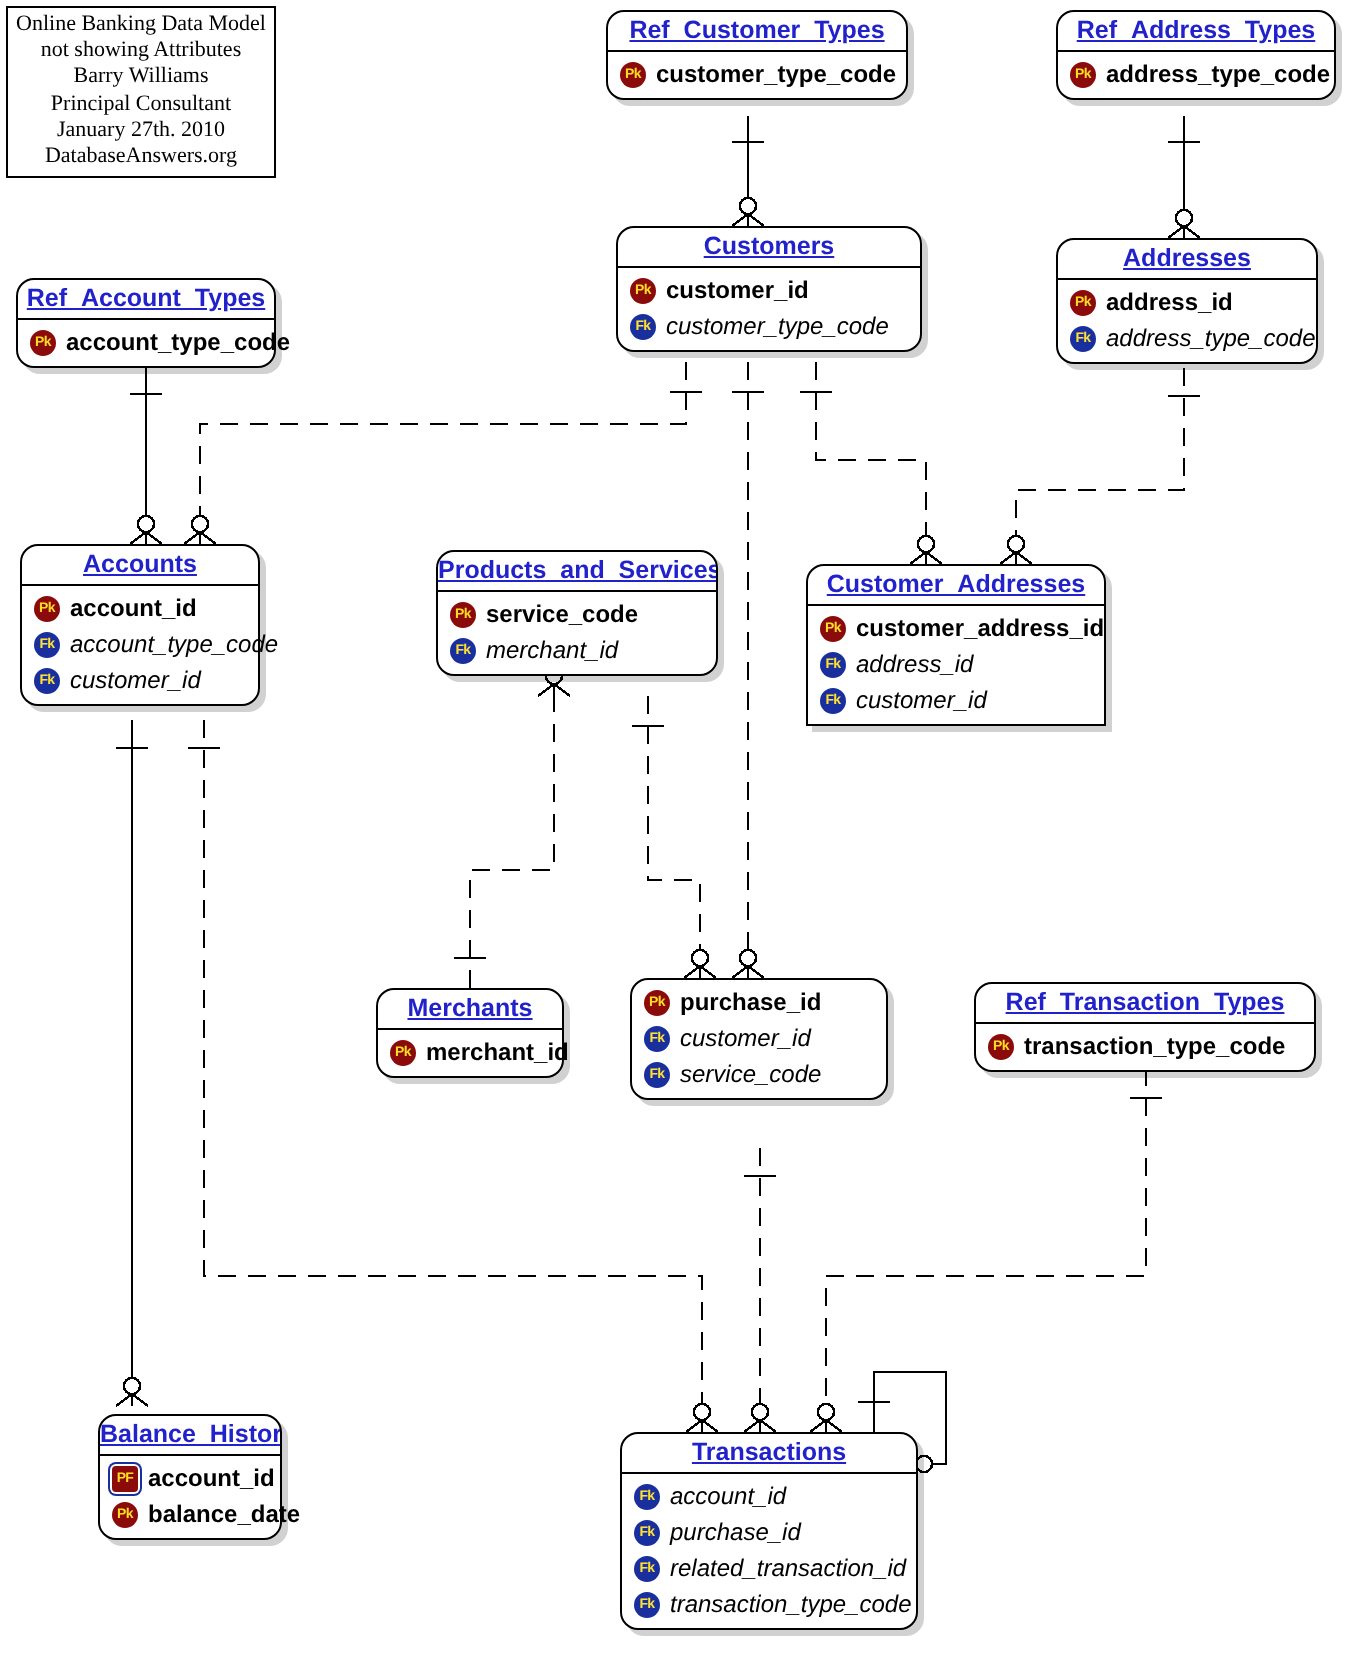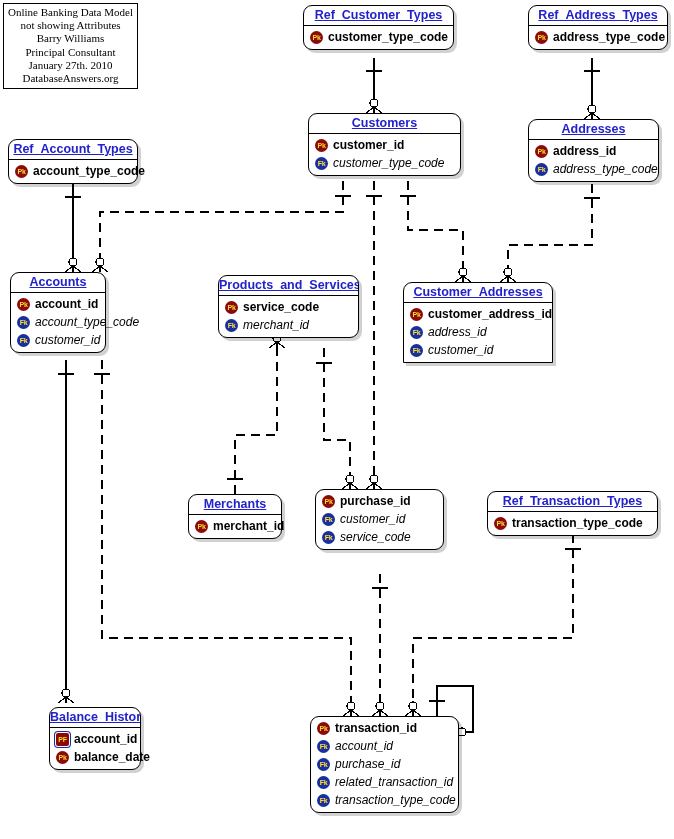--- a/index.html
+++ b/index.html
@@ -236,21 +236,21 @@
       </div>
       <div class="entity" style="left: 8px; top: 139px; width: 130px;">
         <div class="ent-title">Ref_Account_Types</div>
         <div class="attrs">
           <div class="attr pk">
             <span class="badge pk">Pk</span>
             <span class="aname">account_type_code</span>
           </div>
         </div>
       </div>
-      <div class="entity" style="left: 10px; top: 272px; width: 96px;">
+      <div class="entity" style="left: 10px; top: 272px; width: 120px;">
         <div class="ent-title">Accounts</div>
         <div class="attrs">
           <div class="attr pk">
             <span class="badge pk">Pk</span>
             <span class="aname">account_id</span>
           </div>
           <div class="attr fk">
             <span class="badge fk">Fk</span>
             <span class="aname">account_type_code</span>
           </div>
@@ -331,25 +331,22 @@
             <span class="badge pf">PF</span>
             <span class="aname">account_id</span>
           </div>
           <div class="attr pk">
             <span class="badge pk">Pk</span>
             <span class="aname">balance_date</span>
           </div>
         </div>
       </div>
       <div class="entity" style="left: 310px; top: 716px; width: 149px;">
-        <div class="attrs">
-          <div class="attr pk">
-            <span class="badge pk">Pk</span>
-            <span class="aname">transaction_id</span>
-          </div>
+        <div class="ent-title">Transactions</div>
+        <div class="attrs">
           <div class="attr fk">
             <span class="badge fk">Fk</span>
             <span class="aname">account_id</span>
           </div>
           <div class="attr fk">
             <span class="badge fk">Fk</span>
             <span class="aname">purchase_id</span>
           </div>
           <div class="attr fk">
             <span class="badge fk">Fk</span>

